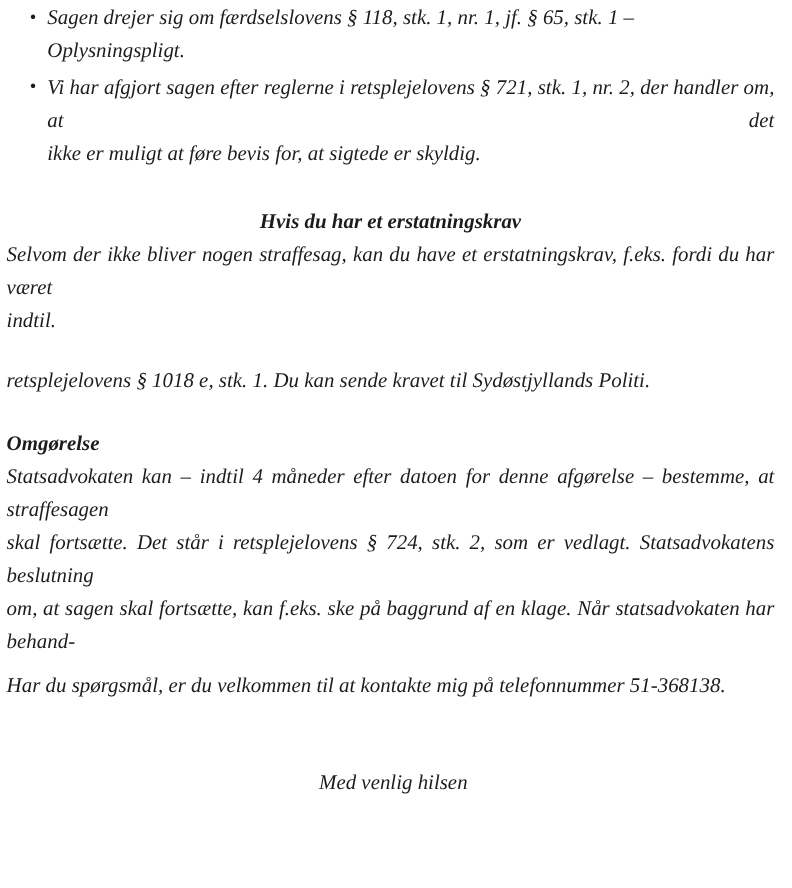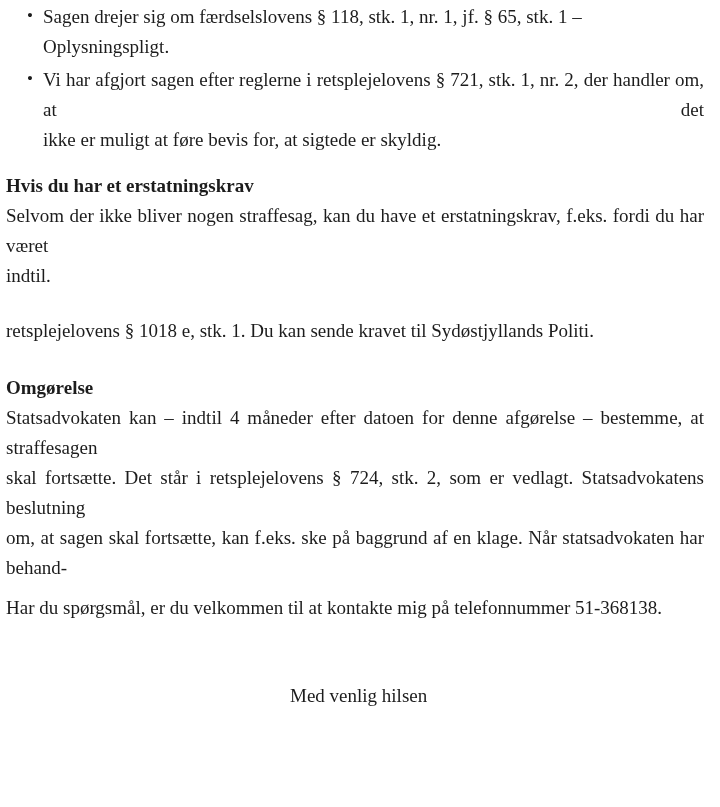--- a/index.html
+++ b/index.html
@@ -12,34 +12,34 @@
     box-sizing: border-box;
     padding: 0 16px 0 6px;
     background: #ffffff;
     font-family: "Liberation Serif", serif;
     font-size: 19px;
     line-height: 30px;
     color: #1c1c1c;
     overflow: hidden;
   }
 
-  .ln { min-height: 30px; }
+  .ln { min-height: 30px; font-style: italic; }
   
   .j { text-align: justify; text-align-last: justify; }
 
   .bullets { margin-top: 2px; }
   .bullet-item { position: relative; padding-left: 37px; }
   .bullet-item + .bullet-item { margin-top: 3px; }
   .bullet-marker {
     position: absolute; left: 21px; top: -1px;
     font-size: 17px;
   }
 
   .heading { font-weight: bold; }
-  .h-erstat { margin-top: 16px; }
+  .h-erstat { margin-top: 32px; text-align: center; }
   .p-duskal { margin-top: 25px; }
   .h-omg { margin-top: 27px; }
   .p-kontakt { margin-top: 10px; }
 
   .closing { margin-top: 58px; margin-left: 284px; }
 </style>
 </head>
 <body>
 
 <div class="page">

